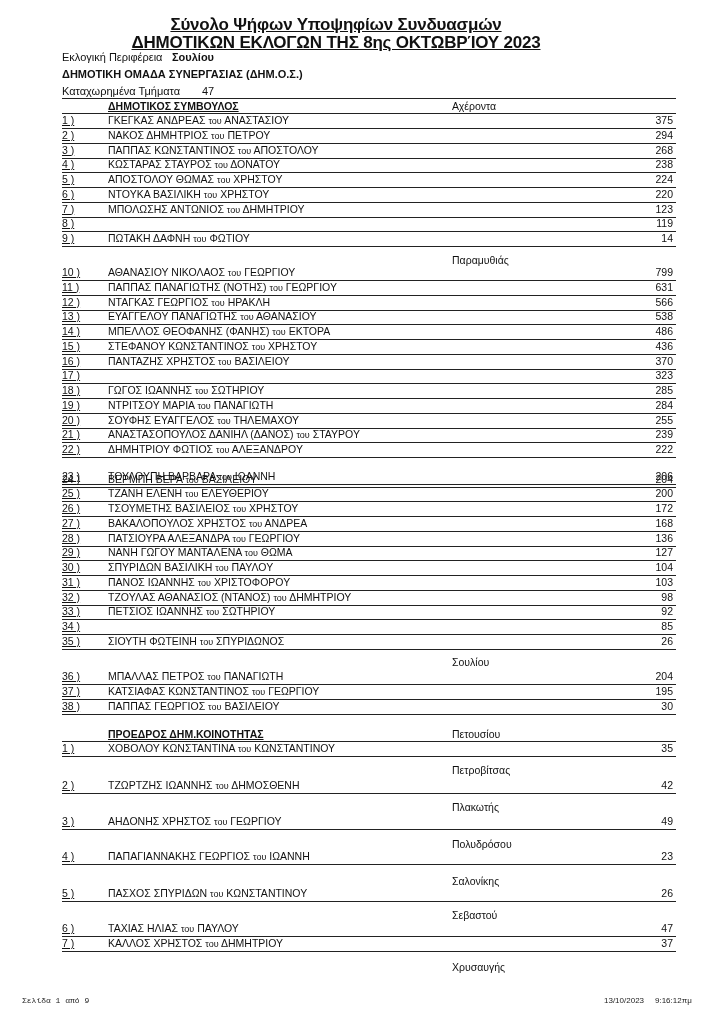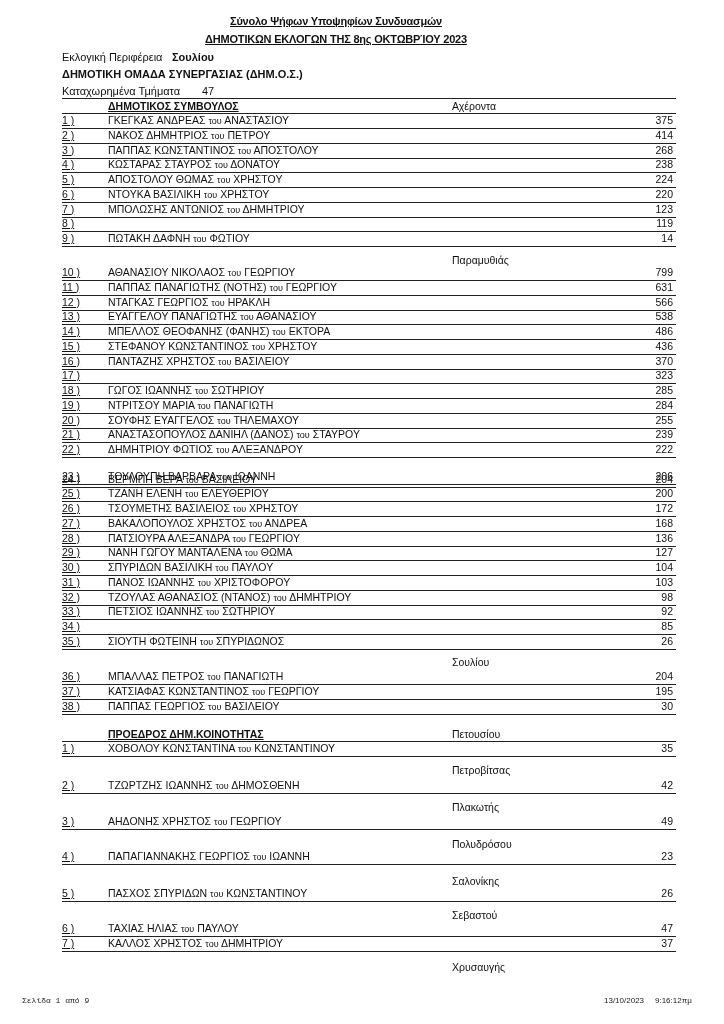--- a/index.html
+++ b/index.html
@@ -1,19 +1,19 @@
 <!DOCTYPE html>
 <html><head>
 <meta charset="utf-8">
 <style>
   html, body { margin: 0; padding: 0; background: #ffffff; }
   body { width: 724px; height: 1024px; position: relative; overflow: hidden;
          font-family: "Liberation Sans", "DejaVu Sans", sans-serif; color: #111; }
   .abs { position: absolute; }
-  .title { left: 0; width: 672px; text-align: center; font-weight: bold; font-size: 11px;
+  .title { left: 0; width: 672px; text-align: center; font-weight: bold; font-size: 17px;
            text-decoration: underline; letter-spacing: -0.2px; }
   .t1 { top: 15px; font-stretch: condensed; }
   .t2 { top: 33px; }
   .meta { font-size: 11px; left: 62px; }
   .meta b { font-weight: bold; }
   .thick { left: 62px; width: 614px; height: 0; border-top: 1.6px solid #222; }
   .row { left: 62px; width: 614px; height: 14px; font-size: 10.5px; line-height: 13px;
          border-bottom: 1.6px solid #222; }
   .row .num { position: absolute; left: 0; top: 0; text-decoration: underline; }
   .row .name { position: absolute; left: 46px; top: 0; white-space: nowrap; }
@@ -50,21 +50,21 @@
 
 <div id="councillors-container">
     <div class="abs row" style="top: 114px;">
       <span class="num">1 )</span>
       <span class="name"><span>ΓΚΕΓΚΑΣ ΑΝΔΡΕΑΣ</span> <span class="tou">του</span> <span>ΑΝΑΣΤΑΣΙΟΥ</span></span>
       <span class="votes">375</span>
     </div>
     <div class="abs row" style="top: 128.75px;">
       <span class="num">2 )</span>
       <span class="name"><span>ΝΑΚΟΣ ΔΗΜΗΤΡΙΟΣ</span> <span class="tou">του</span> <span>ΠΕΤΡΟΥ</span></span>
-      <span class="votes">414</span>
+      <span class="votes">294</span>
     </div>
     <div class="abs row" style="top: 143.5px;">
       <span class="num">3 )</span>
       <span class="name"><span>ΠΑΠΠΑΣ ΚΩΝΣΤΑΝΤΙΝΟΣ</span> <span class="tou">του</span> <span>ΑΠΟΣΤΟΛΟΥ</span></span>
       <span class="votes">268</span>
     </div>
     <div class="abs row" style="top: 158.25px;">
       <span class="num">4 )</span>
       <span class="name"><span>ΚΩΣΤΑΡΑΣ ΣΤΑΥΡΟΣ</span> <span class="tou">του</span> <span>ΔΟΝΑΤΟΥ</span></span>
       <span class="votes">238</span>

